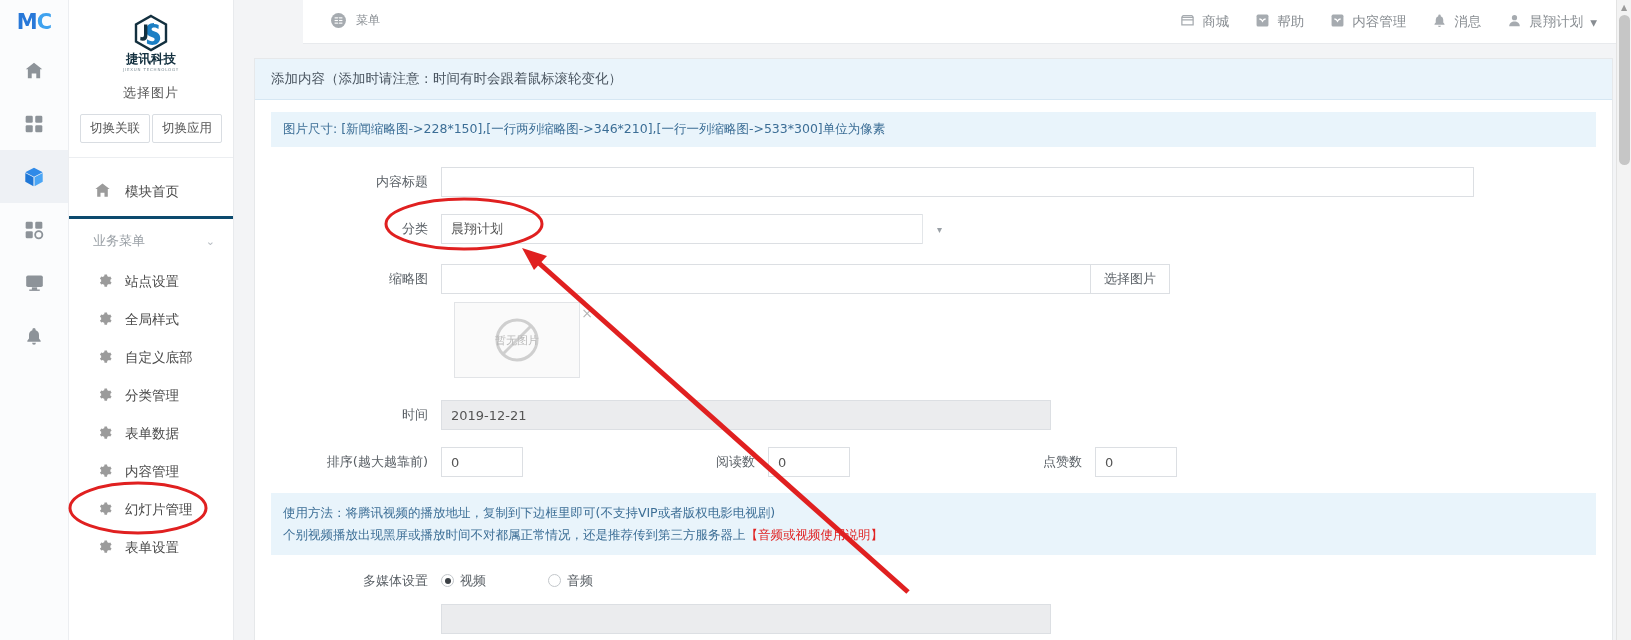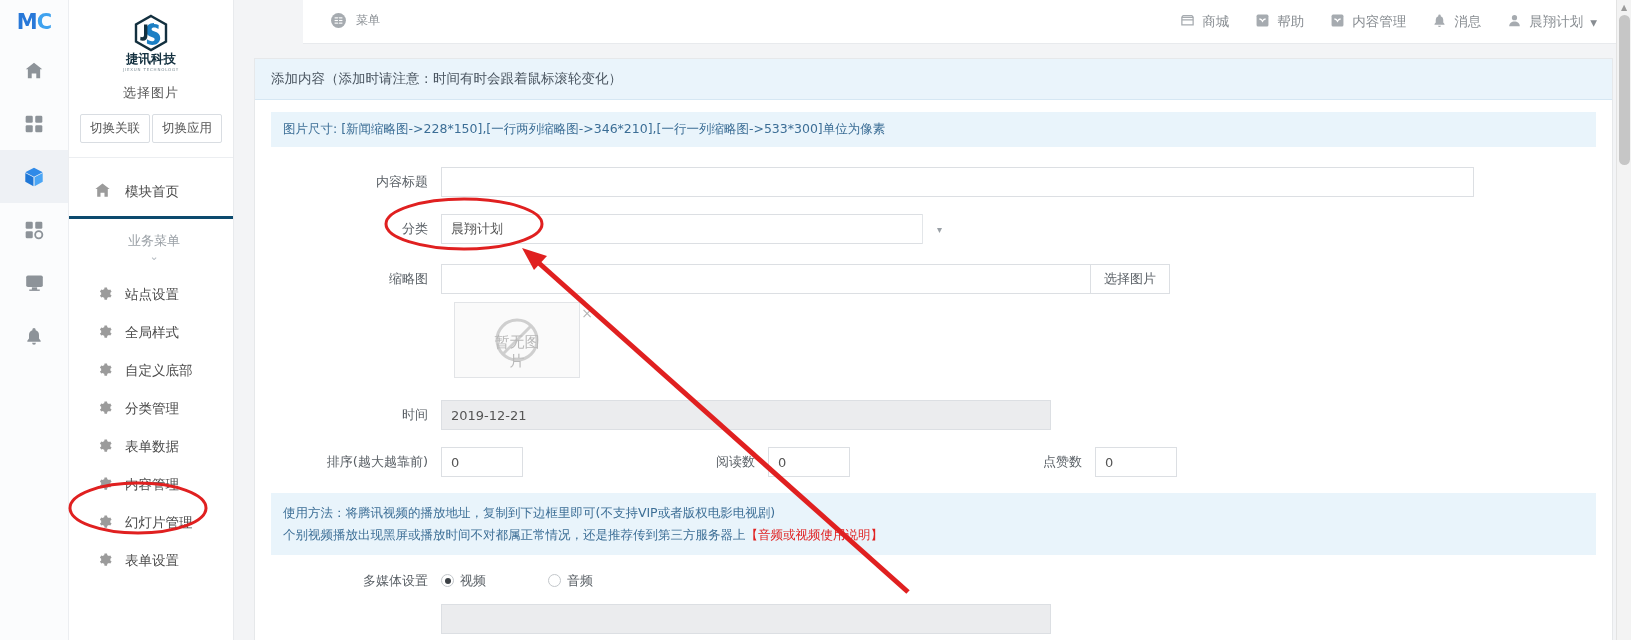--- a/index.html
+++ b/index.html
@@ -58,21 +58,20 @@
     display: flex; align-items: center; gap: 13px;
     padding: 13px 0 13px 24px; cursor: pointer;
     border-bottom: 3px solid #0c4a6e;
   }
   .side-home .lbl { font-size: 13.5px; color: #4b4b4b; }
 
   .side-group {
     display: flex; align-items: center; justify-content: space-between;
     padding: 13px 18px 13px 24px; color: #9aa0a6; font-size: 13px;
     cursor: pointer;
-    flex-direction: column;
   }
   .chev { color: #b5bbc1; font-size: 11px; }
 
   .side-item {
     display: flex; align-items: center; gap: 13px;
     padding: 10px 0 10px 28px; cursor: pointer;
     position: relative;
   }
   .side-item .lbl { font-size: 13.5px; color: #4b4b4b; }
   .gear { color: #9b9b9b; }
@@ -148,21 +147,21 @@
     cursor: pointer;
   }
   .thumbbox {
     width: 126px; height: 76px; border: 1px solid #e2e4e7; background: #fafafa;
     margin-left: 183px; position: relative;
     display: flex; align-items: center; justify-content: center;
   }
   .noimg { position: relative; width: 52px; height: 52px; color: #c6c6c6; }
   .noimg-txt {
     position: absolute; left: 0; top: 19px; width: 52px; text-align: center;
-    font-size: 15px; color: #b9b9b9; letter-spacing: 0;
+    font-size: 11px; color: #b9b9b9; letter-spacing: 0;
   }
   .thumb-x {
     position: absolute; right: -14px; top: 2px; color: #b6b6b6; font-size: 14px;
     cursor: pointer;
   }
   .radio-row { display: flex; align-items: center; gap: 24px; }
   .radio { display: inline-flex; align-items: center; gap: 6px; cursor: pointer;
            font-size: 13px; color: #5a6066; }
   .rdot {
     width: 13px; height: 13px; border-radius: 50%; border: 1px solid #c3c7cb;

